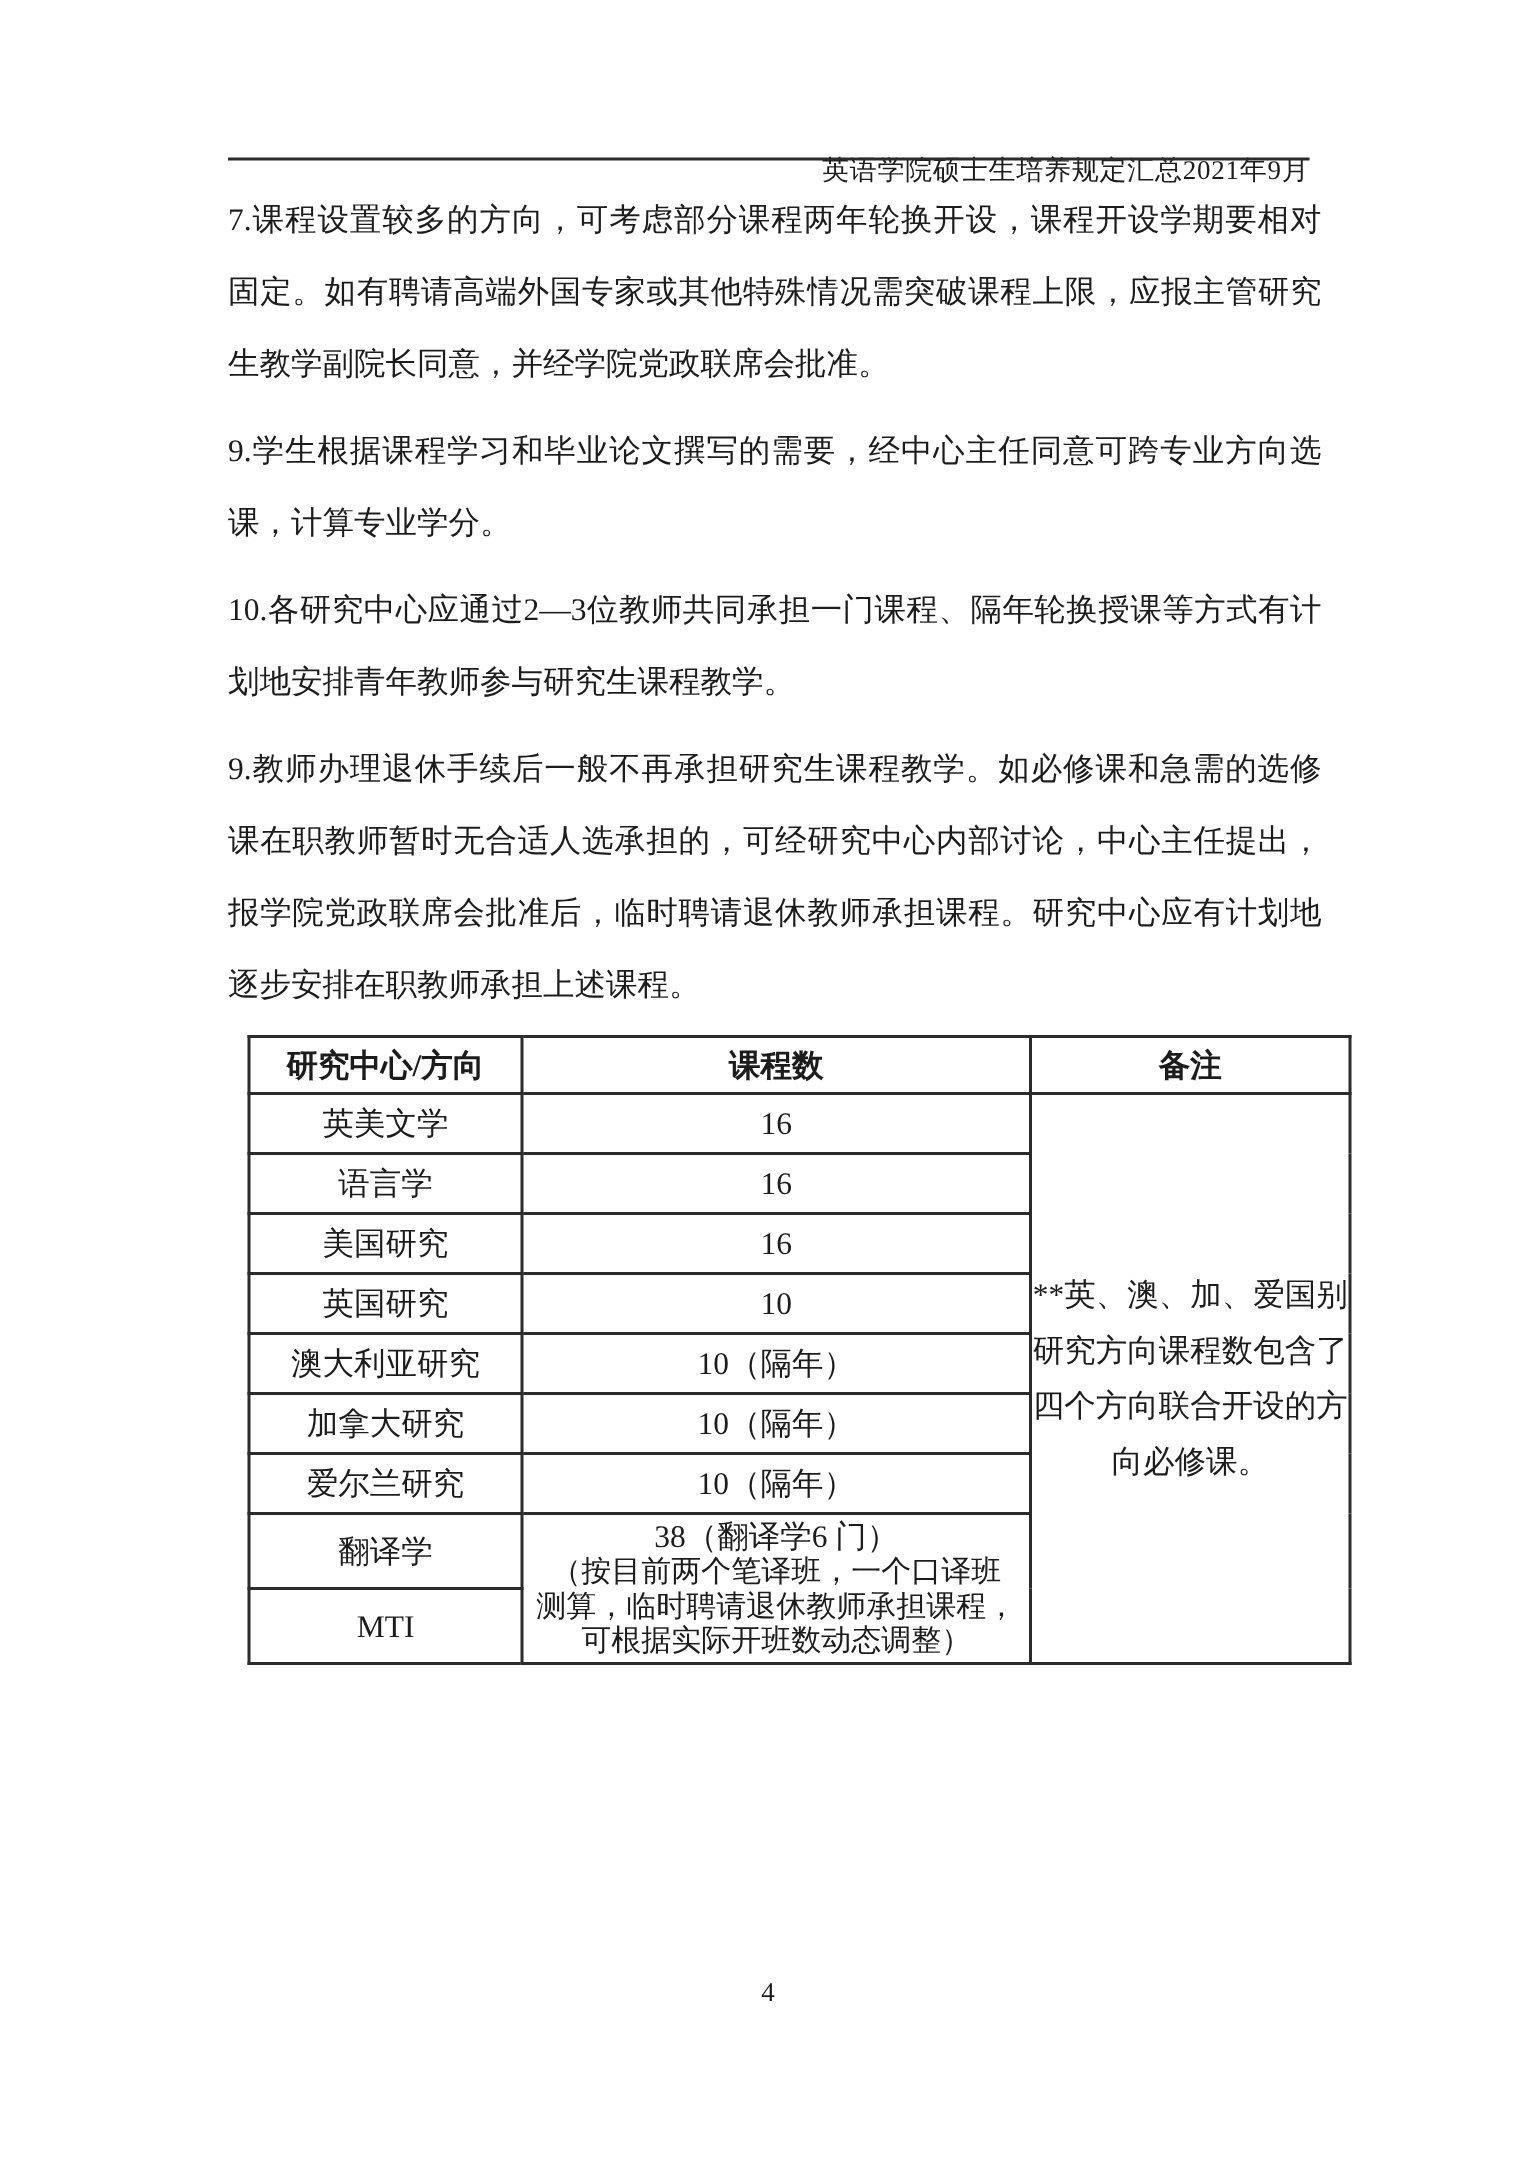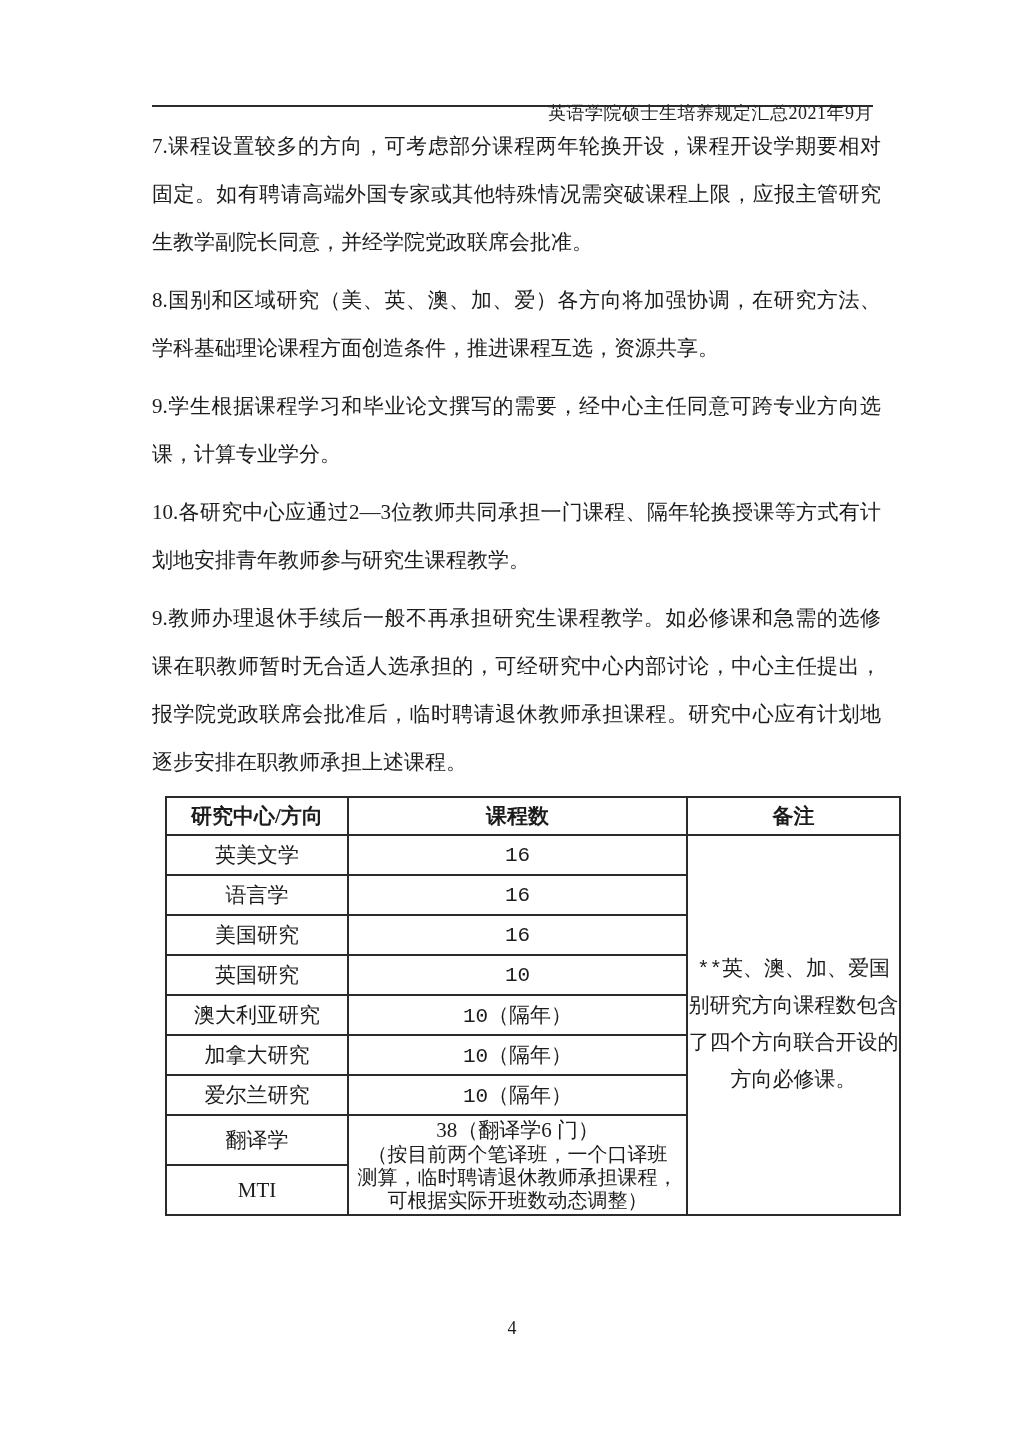--- a/index.html
+++ b/index.html
@@ -60,21 +60,21 @@
     text-align: center;
     vertical-align: middle;
     font-size: 21px;
     padding: 0;
   }
   col.c1 { width: 182px; }
   col.c2 { width: 339px; }
   col.c3 { width: 213px; }
   tr.hrow { height: 38px; }
   tr.hrow th { font-weight: bold; }
-  tr.drow { height: 40px; font-family: Liberation Mono, monospace; }
+  tr.drow { height: 40px; }
   tr.trow { height: 50px; }
   td.note-cell {
     padding: 0 13px;
     font-size: 21px;
     line-height: 37px;
     text-align: justify;
     text-justify: inter-character;
     text-align-last: center;
   }
   td.count-multi { line-height: 23px; }
@@ -93,21 +93,20 @@
 <body>
 
 <div class="page">
 
   <div class="page-header">英语学院硕士生培养规定汇总2021年9月</div>
   <div class="header-rule"></div>
 
   <div class="content">
 
     <p class="para">7.课程设置较多的方向，可考虑部分课程两年轮换开设，课程开设学期要相对固定。如有聘请高端外国专家或其他特殊情况需突破课程上限，应报主管研究生教学副院长同意，并经学院党政联席会批准。</p>
-    <p class="para">8.国别和区域研究（美、英、澳、加、爱）各方向将加强协调，在研究方法、学科基础理论课程方面创造条件，推进课程互选，资源共享。</p>
     <p class="para">9.学生根据课程学习和毕业论文撰写的需要，经中心主任同意可跨专业方向选课，计算专业学分。</p>
     <p class="para">10.各研究中心应通过2—3位教师共同承担一门课程、隔年轮换授课等方式有计划地安排青年教师参与研究生课程教学。</p>
     <p class="para">9.教师办理退休手续后一般不再承担研究生课程教学。如必修课和急需的选修课在职教师暂时无合适人选承担的，可经研究中心内部讨论，中心主任提出，报学院党政联席会批准后，临时聘请退休教师承担课程。研究中心应有计划地逐步安排在职教师承担上述课程。</p>
 
 
     <table class="limits">
       <colgroup>
           <col class="c1">
           <col class="c2">
           <col class="c3">

